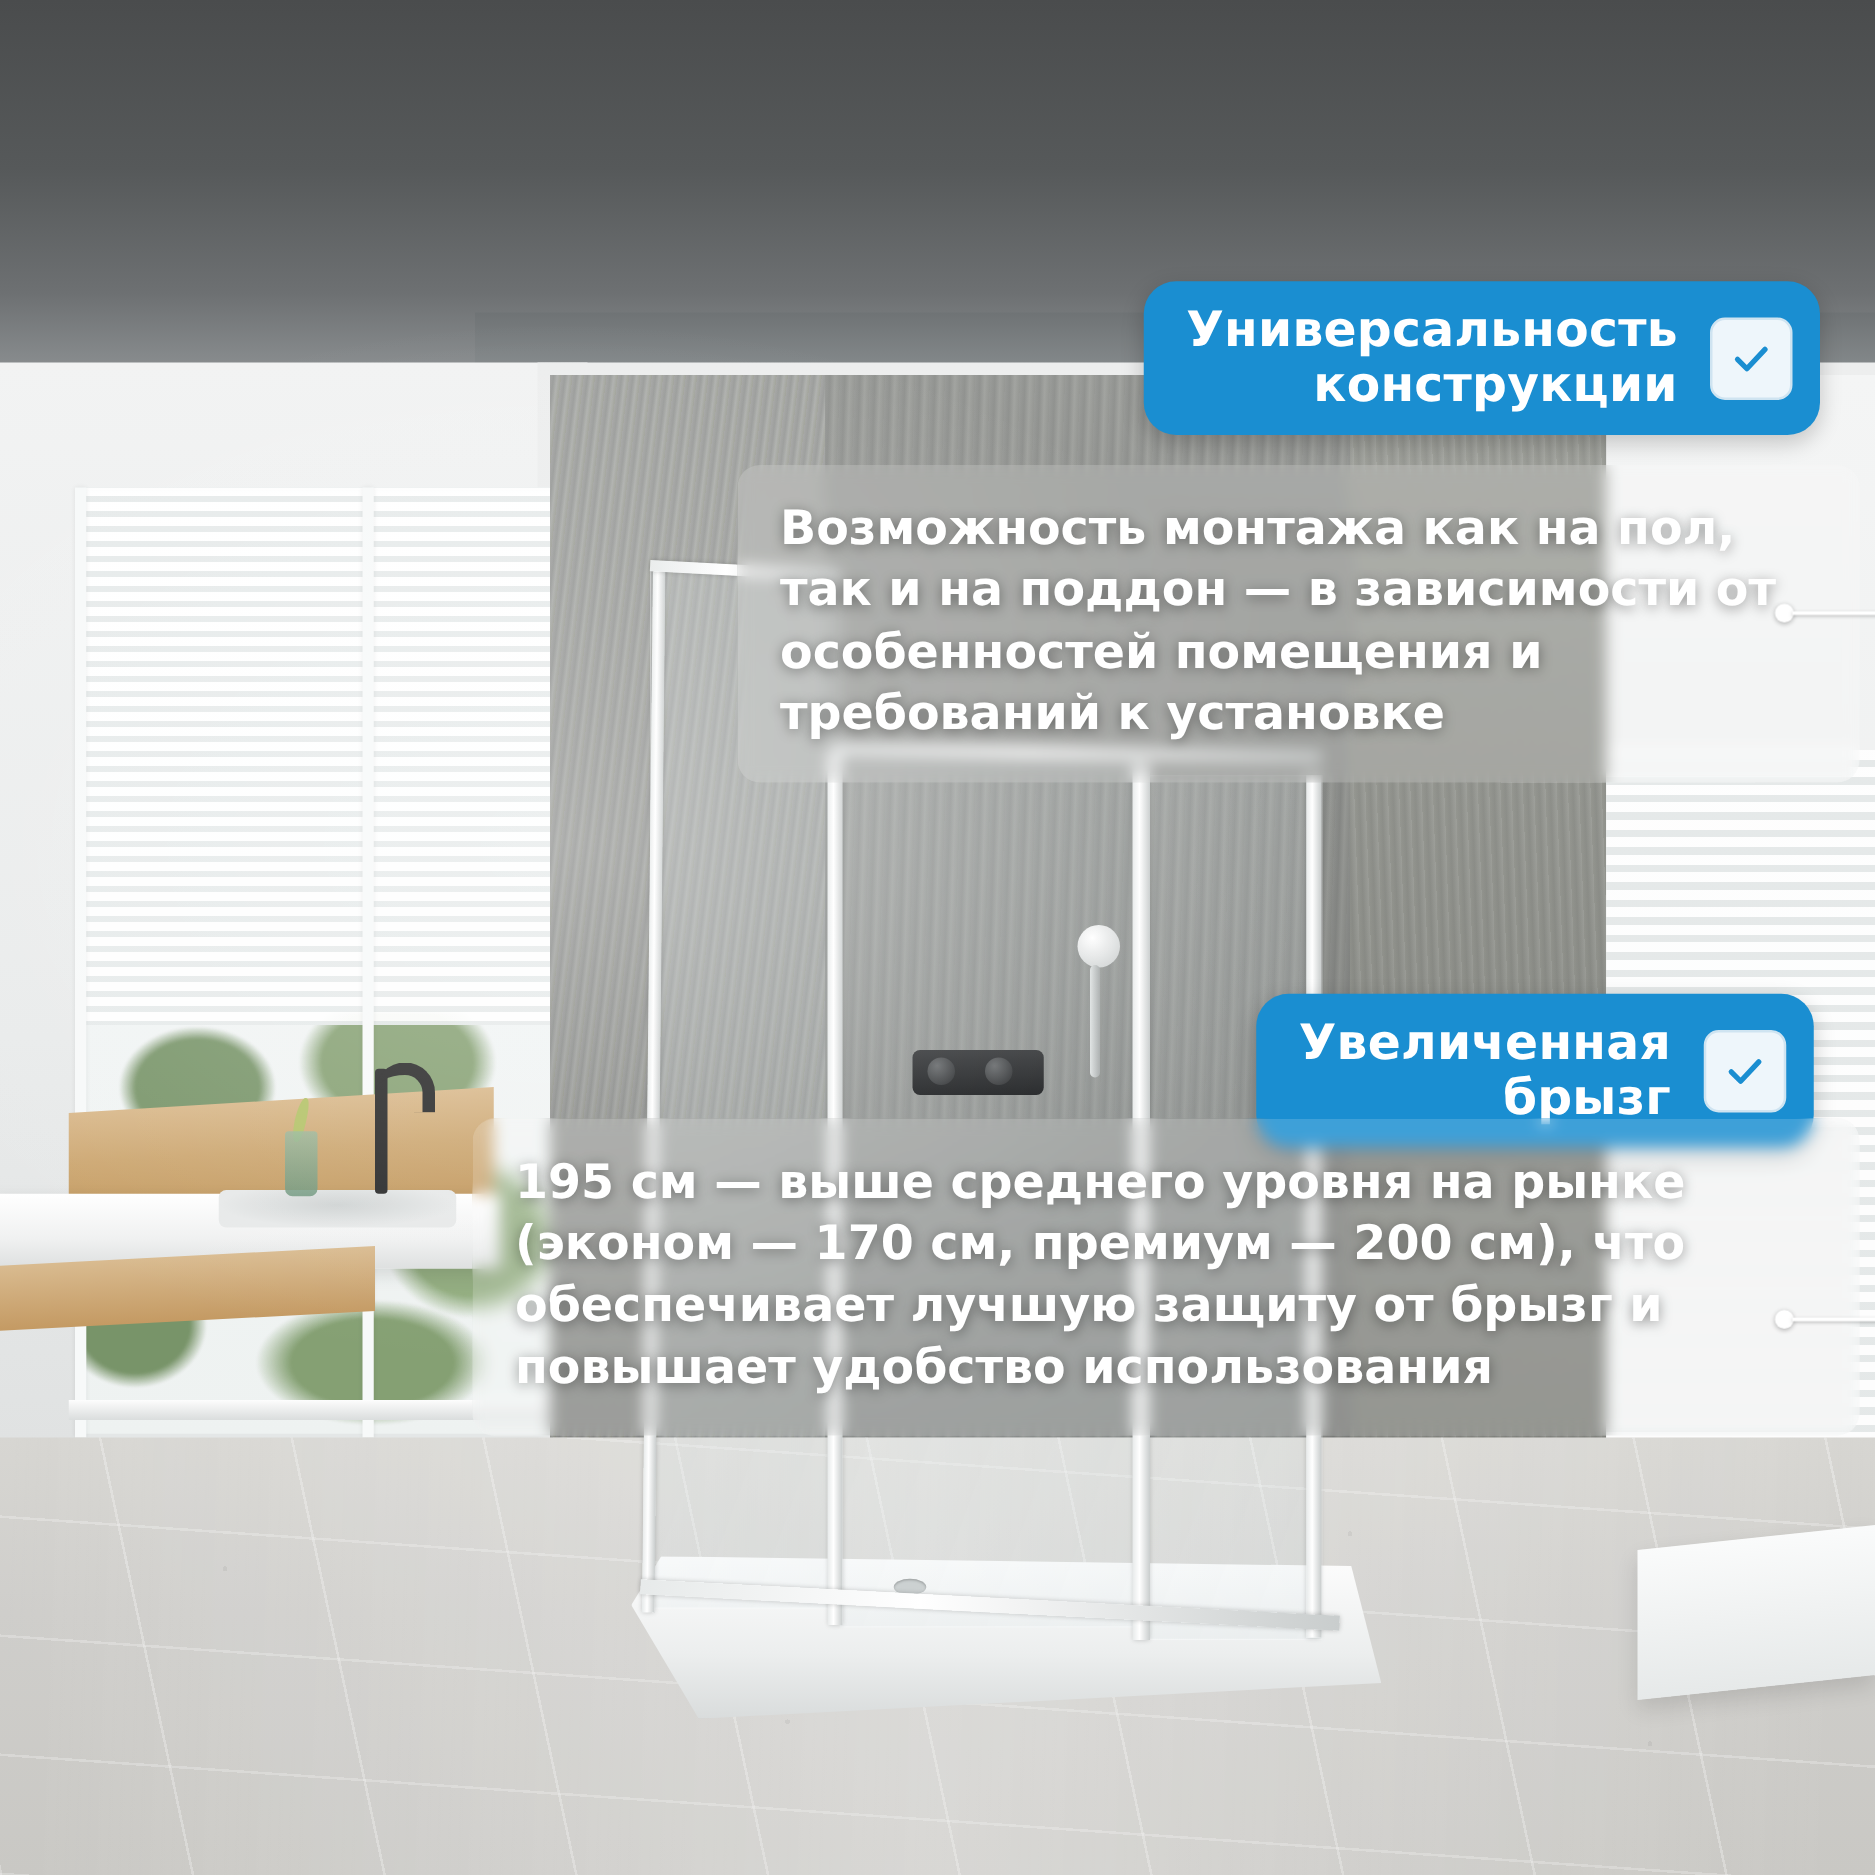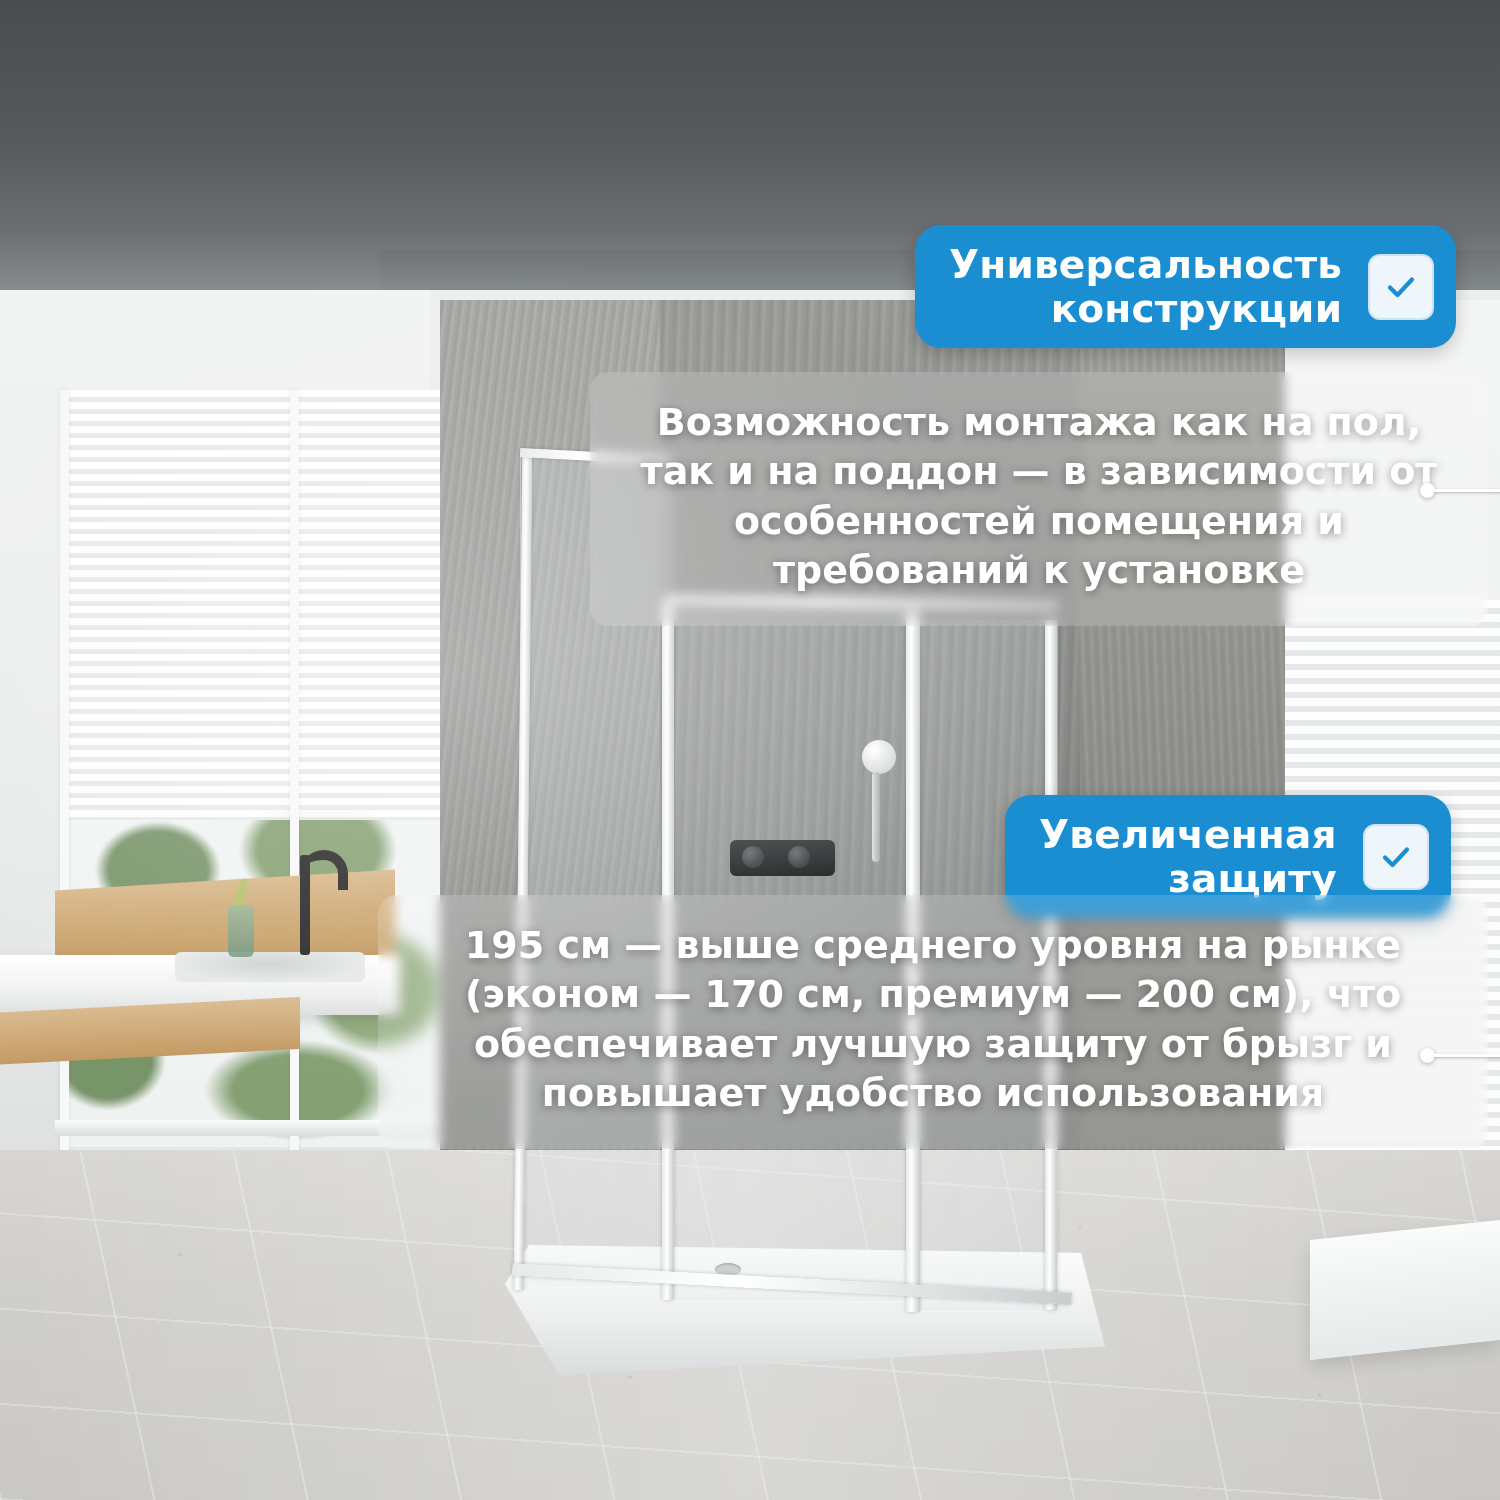--- a/index.html
+++ b/index.html
@@ -311,21 +311,21 @@
     backdrop-filter: blur(6px);
     -webkit-backdrop-filter: blur(6px);
     border-radius: 18px;
     padding: 26px 34px 30px 34px;
   }
   .callout-text {
     color: #ffffff;
     font-size: 38px;
     font-weight: bold;
     line-height: 1.30;
-    text-align: center;
+    text-align: left;
     text-shadow: 0 2px 10px rgba(0,0,0,.38);
   }
 
   .leader { position: absolute; }
   .leader-line {
     position: absolute;
     height: 3px;
     background: #ffffff;
     box-shadow: 0 1px 3px rgba(0,0,0,.25);
   }
@@ -418,21 +418,21 @@
     <div class="callout-text">Возможность монтажа как на пол, так и на поддон — в зависимости от особенностей помещения и требований к установке</div>
   </div>
 
   <div class="leader">
     <div class="leader-dot" style="left:1420px; top:483px;"></div>
     <div class="leader-line" style="left:1434px; top:489px; width:80px;"></div>
   </div>
 
   <div class="badge" style="left:1005px; top:795px;">
     <div class="badge-label">Увеличенная
-защиту</div>
+брызг</div>
     <div class="check-box">
       <svg width="36" height="36" viewBox="0 0 36 36" aria-hidden="true">
         <path d="M7 18.5 L14.5 26 L29 10.5" fill="none" stroke="#1a8ed1" stroke-width="4.2" stroke-linecap="round" stroke-linejoin="round"></path>
       </svg>
     </div>
   </div>
 
   <div class="callout" style="left:378px; top:895px; width:1042px;">
     <div class="callout-text">195 см — выше среднего уровня на рынке (эконом — 170 см, премиум — 200 см), что обеспечивает лучшую защиту от брызг и повышает удобство использования</div>
   </div>

